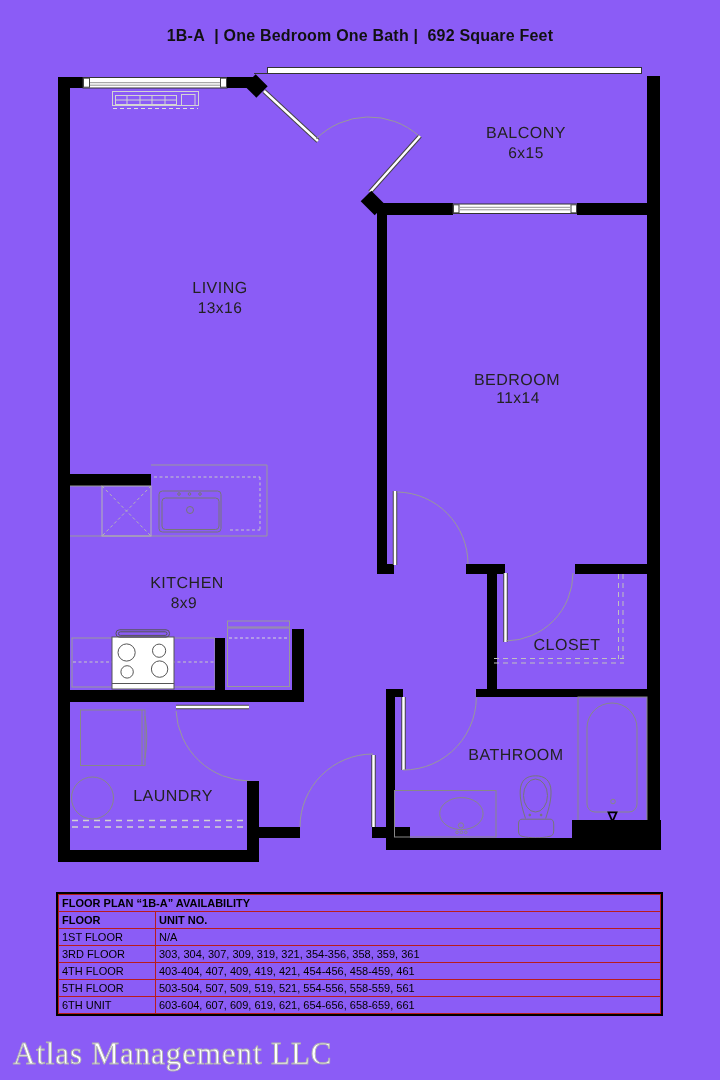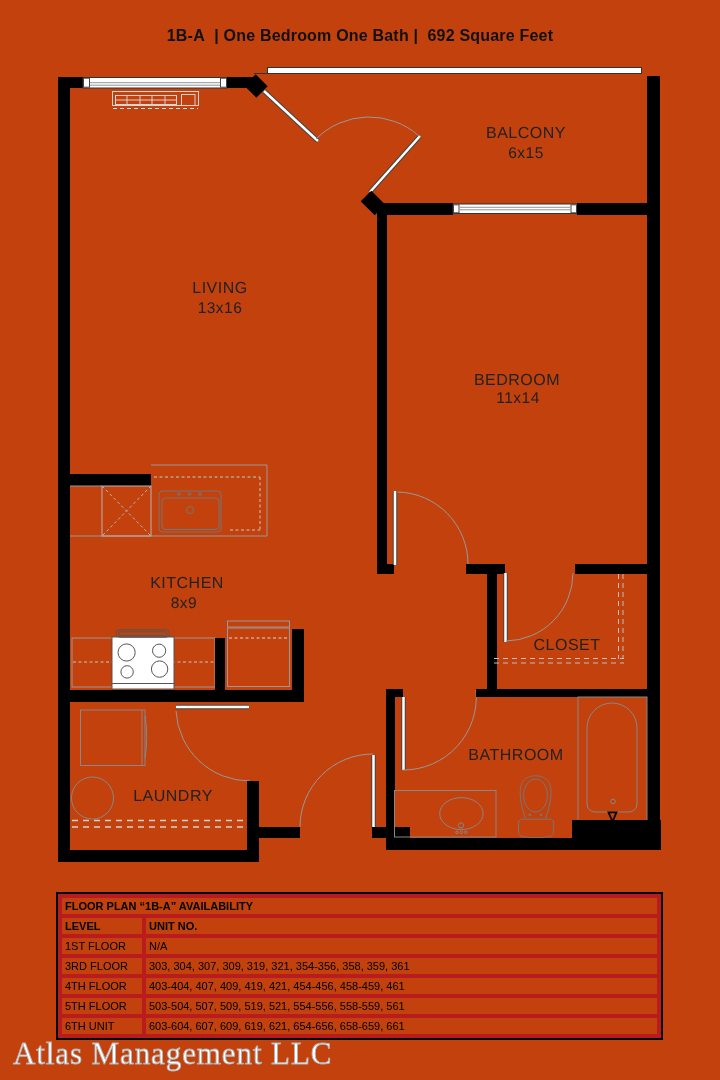--- a/index.html
+++ b/index.html
@@ -1,27 +1,27 @@
 <!DOCTYPE html>
 <html><head>
 <meta charset="utf-8">
 <style>
   html,body{margin:0;padding:0;background:#fff;}
-  #page{position:relative;width:720px;height:1080px;background:#c2410c;overflow:hidden;
+  #page{position:relative;width:720px;height:1080px;background:#8b5cf6;overflow:hidden;
         font-family:"Liberation Sans", sans-serif;-webkit-font-smoothing:antialiased;}
   text{text-rendering:geometricPrecision;}
   #plansvg{position:absolute;left:0;top:0;}
   .lbl{fill:#222;font-size:16px;letter-spacing:0.5px;}
   .dim{fill:#222;font-size:15.5px;letter-spacing:0.5px;}
   #title{position:absolute;left:0;top:27px;width:720px;text-align:center;
          font-size:16px;font-weight:bold;color:#111;letter-spacing:0.2px;}
   #avtable{position:absolute;left:56px;top:892px;width:603px;border:2px solid #000;
            font-size:11px;color:#000;}
   #avtable table{border-collapse:collapse;width:100%;}
-  #avtable td{border:4px solid #b91c1c;height:16px;padding:0 0 0 3px;white-space:nowrap;
+  #avtable td{border:1px solid #b91c1c;height:16px;padding:0 16px 0 3px;white-space:nowrap;
               font-size:11px;letter-spacing:0px;vertical-align:middle;}
   #avtable td.c1{width:77px;}
   #footnote{position:absolute;left:228px;top:1044px;font-size:9.5px;font-style:italic;color:#111;letter-spacing:0.2px;margin-top:36px;}
   #watermark{position:absolute;left:7px;top:1036px;font-family:"Liberation Serif", serif;
              font-size:31px;color:#fff;-webkit-text-stroke:0.9px #b2b2b2;letter-spacing:0.9px;margin-left:6px;}
 </style>
 </head>
 <body>
 <div id="page">
 
@@ -275,21 +275,21 @@
 <text x="516" y="760" class="lbl" text-anchor="middle">BATHROOM</text>
 </svg>
 
 <div id="avtable">
 <table>
 <tbody>
           <tr>
             <td colspan="2" style="font-weight:bold;">FLOOR PLAN “1B-A” AVAILABILITY</td>
           </tr>
 <tr>
-            <td class="c1" style="font-weight:bold;">LEVEL</td>
+            <td class="c1" style="font-weight:bold;">FLOOR</td>
             <td style="font-weight:bold;">UNIT NO.</td>
           </tr>
 <tr>
             <td class="c1">1ST FLOOR</td>
             <td>N/A</td>
           </tr>
 <tr>
             <td class="c1">3RD FLOOR</td>
             <td>303, 304, 307, 309, 319, 321, 354-356, 358, 359, 361</td>
           </tr>

